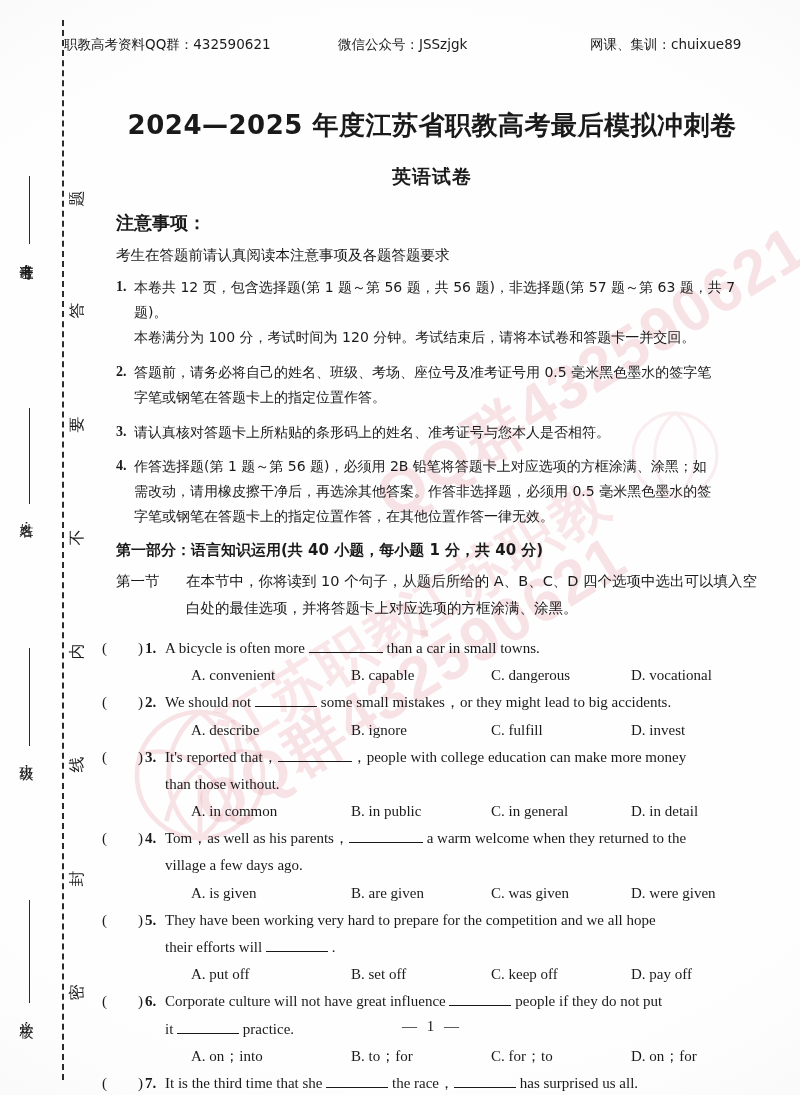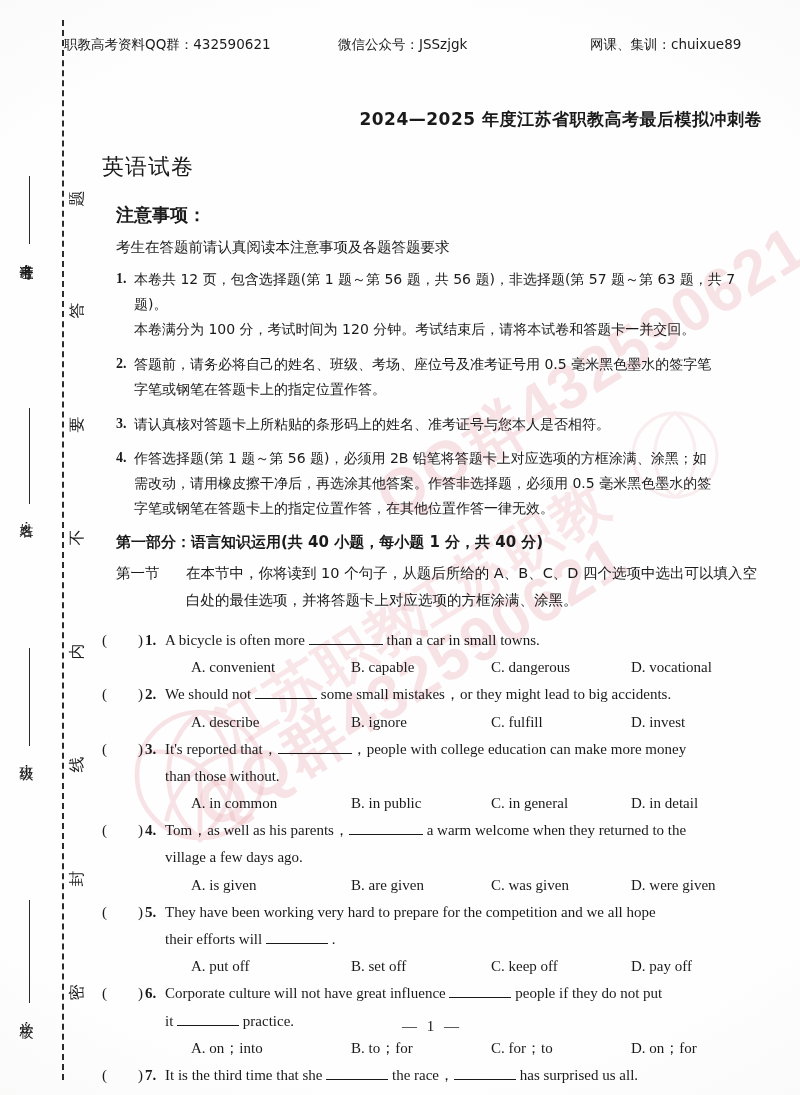--- a/index.html
+++ b/index.html
@@ -121,32 +121,32 @@
   
   #content {
     position: absolute;
     left: 102px; top: 0;
     width: 660px;
     z-index: 10;
   }
 
   #title-main {
     margin-top: 108px;
-    text-align: right;
-    font-size: 17px;
+    text-align: center;
+    font-size: 26px;
     font-weight: bold;
     font-family: "DejaVu Sans", sans-serif;
     letter-spacing: .5px;
     white-space: nowrap;
   }
   #title-sub {
     margin-top: 21px;
-    text-align: left;
-    font-size: 22px;
-    font-weight: normal;
+    text-align: center;
+    font-size: 19px;
+    font-weight: bold;
     font-family: "DejaVu Sans", sans-serif;
     letter-spacing: 1px;
   }
 
   #notice-title {
     margin-top: 21px;
     margin-left: 14px;
     font-size: 18px;
     font-weight: bold;
     font-family: "DejaVu Sans", sans-serif;

